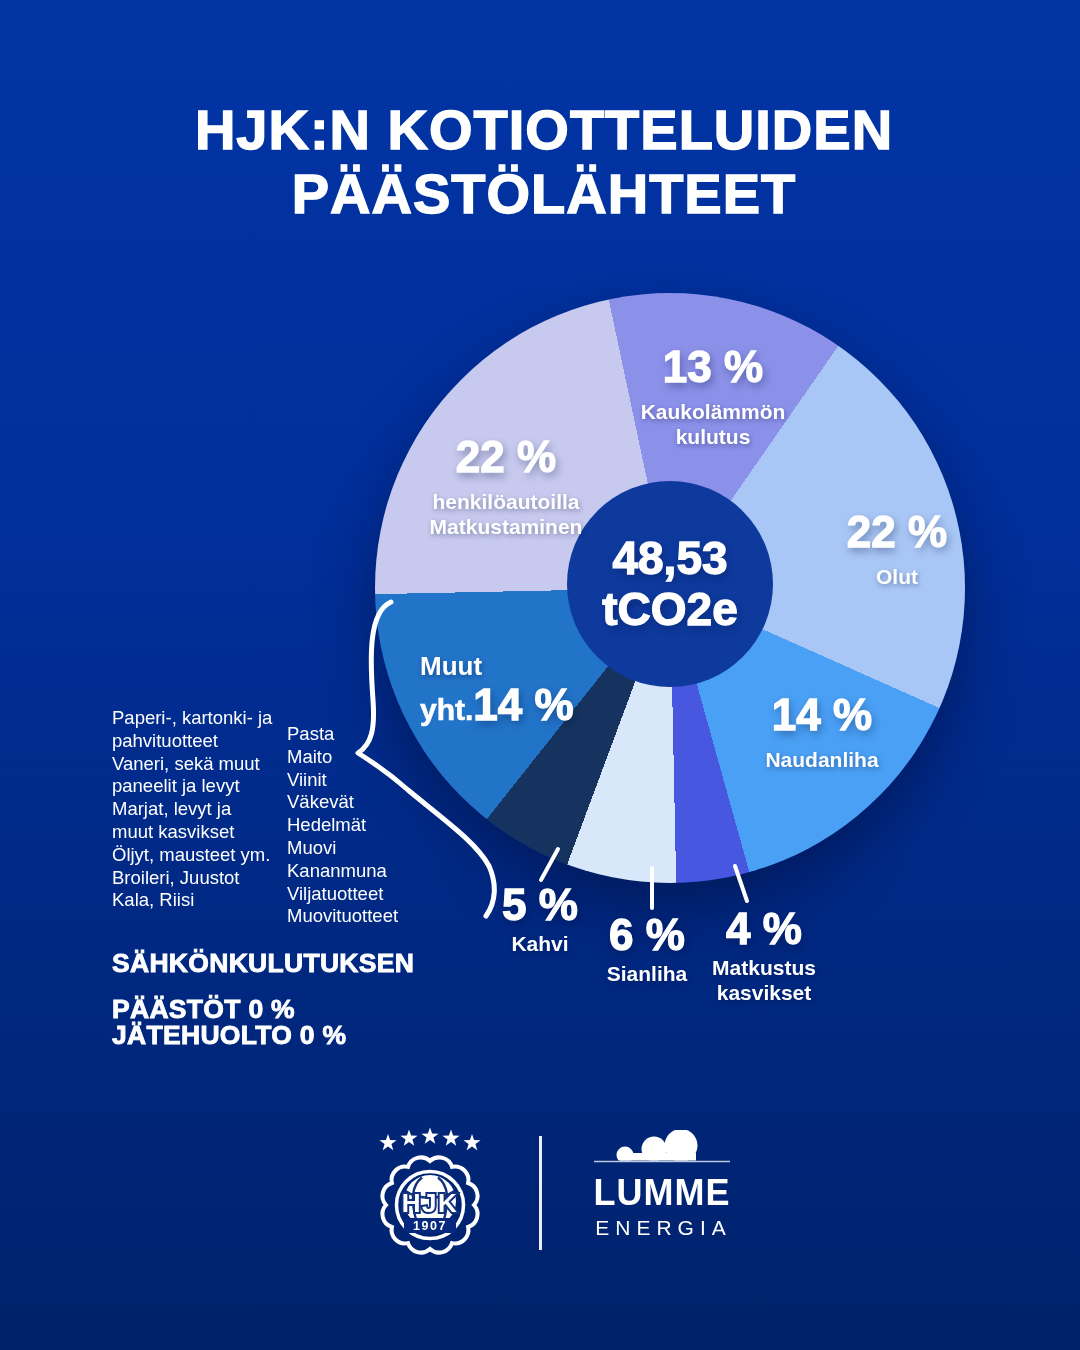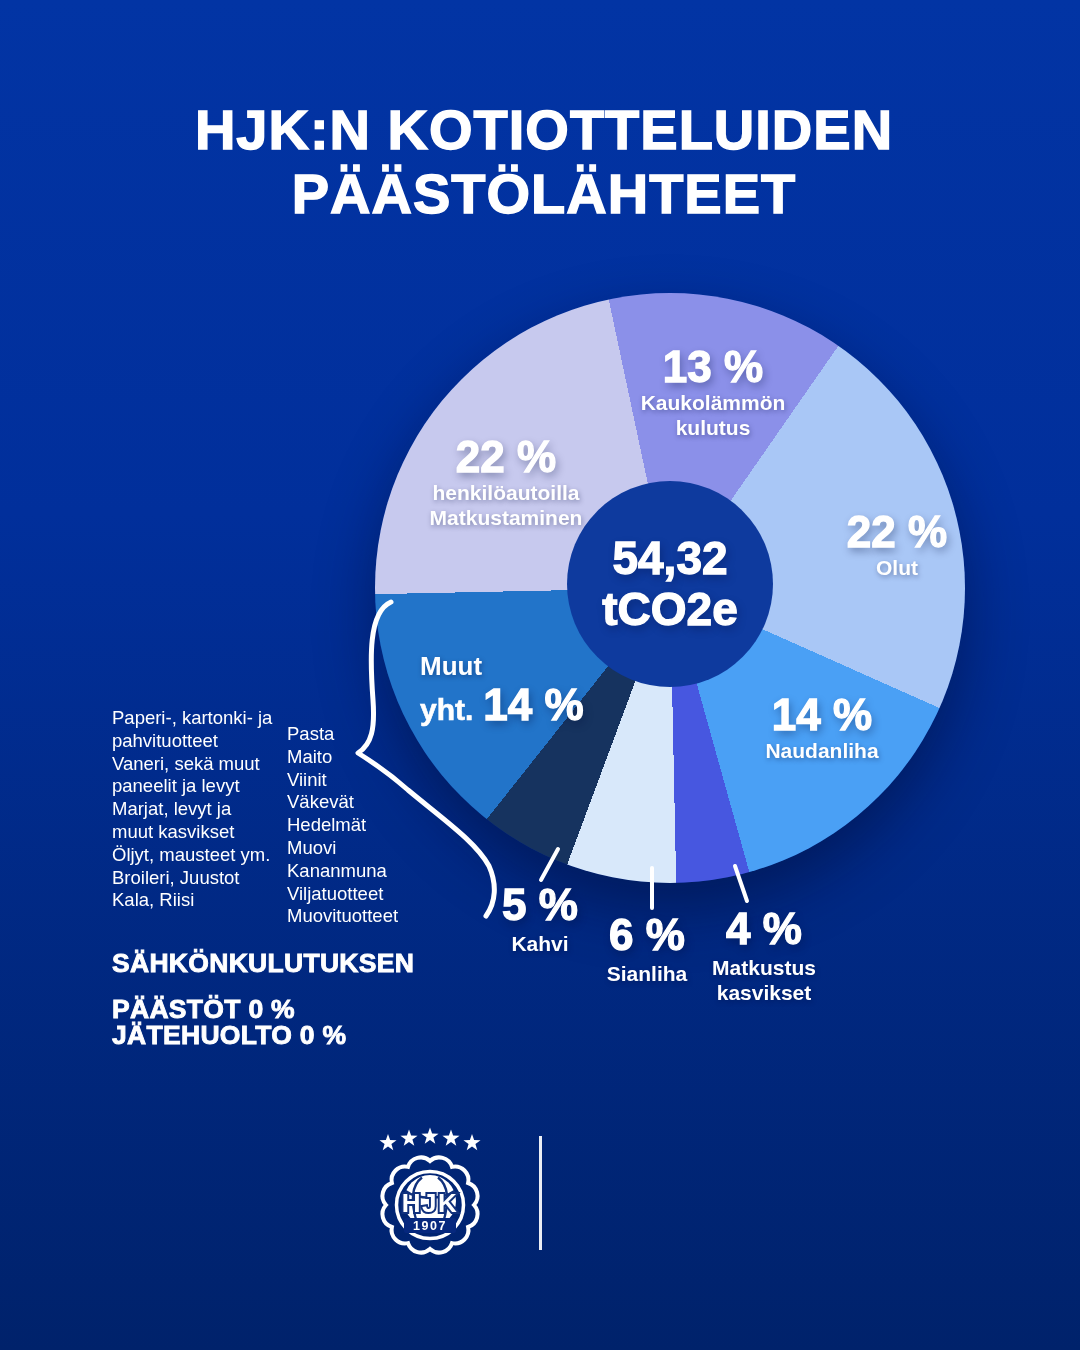--- a/index.html
+++ b/index.html
@@ -35,34 +35,34 @@
   .overlay path,.overlay line{stroke:#fff;fill:none;stroke-linecap:round;stroke-linejoin:round;}
   .overlay path{stroke-width:5px;}
   .overlay line{stroke-width:4px;}
   
   .slab{position:absolute;text-align:center;}
   .pct{
     font-size:44px;font-weight:bold;line-height:46px;-webkit-text-stroke:1.3px #fff;
     text-shadow:2px 4px 9px rgba(3,14,60,.4);
   }
   .nm{
-    font-size:21px;font-weight:bold;line-height:25px;
+    font-size:21px;font-weight:bold;line-height:25px;margin-top:9px;
     text-shadow:1px 2px 5px rgba(3,14,60,.35);
   }
   .nm.tight{margin-top:3px;}
   .pos-kaukolampo{left:603px;top:344px;width:220px;}
   .pos-olut{left:797px;top:509px;width:200px;}
   .pos-naudanliha{left:712px;top:692px;width:220px;}
   .pos-matkustaminen{left:376px;top:434px;width:260px;}
   .pos-kahvi{left:460px;top:882px;width:160px;}
   .pos-sianliha{left:567px;top:912px;width:160px;}
   .pos-matkustus{left:664px;top:906px;width:200px;}
   .pos-muut{left:420px;top:652px;width:260px;text-align:left;}
   .muut-top{font-size:26px;font-weight:bold;line-height:28px;text-shadow:1px 2px 5px rgba(3,14,60,.35);}
-  .muut-row{display:flex;align-items:baseline;gap:10px;margin-top:2px;}
+  .muut-row{display:flex;align-items:baseline;margin-top:2px;}
   .muut-prefix{font-size:30px;font-weight:bold;-webkit-text-stroke:.6px #fff;}
   
   .blist{
     position:absolute;font-size:18.5px;line-height:22.8px;white-space:pre-line;
     font-weight:normal;color:#fff;
   }
   .blist.left{left:112px;top:707px;width:175px;}
   .blist.right{left:287px;top:723px;width:130px;}
   
   .footnote{
@@ -93,21 +93,21 @@
     <div id="pie" class="pie" style="background: conic-gradient(from -12deg, rgb(139, 144, 233) 0deg, rgb(139, 144, 233) 46.8deg, rgb(169, 199, 246) 46.8deg, rgb(169, 199, 246) 126deg, rgb(74, 160, 245) 126deg, rgb(74, 160, 245) 176.4deg, rgb(71, 87, 224) 176.4deg, rgb(71, 87, 224) 190.8deg, rgb(216, 232, 250) 190.8deg, rgb(216, 232, 250) 212.4deg, rgb(22, 51, 95) 212.4deg, rgb(22, 51, 95) 230.4deg, rgb(34, 116, 201) 230.4deg, rgb(34, 116, 201) 280.8deg, rgb(199, 201, 238) 280.8deg, rgb(199, 201, 238) 360deg);"></div>
 
     <svg class="overlay" viewBox="0 0 1080 1350">
       <path d="M391,602 C368,612 370,660 373,700 C375,728 372,744 358,753 C374,763 390,774 408,790 C444,820 476,842 489,866 C497,884 496,902 486,916"></path>
       <line x1="558" y1="849" x2="541" y2="880"></line>
       <line x1="652" y1="868" x2="652" y2="908"></line>
       <line x1="735" y1="866" x2="747" y2="901"></line>
     </svg>
 
     <div class="hole">
-      <div>54,32</div>
+      <div>48,53</div>
       <div>tCO2e</div>
     </div>
 
     <div class="slab pos-kaukolampo">
       <div class="pct">13 %</div>
       <div class="nm">
         <div>Kaukolämmön</div>
         <div>kulutus</div>
       </div>
     </div>
@@ -199,14 +199,32 @@
       <path d="M68,55.5 C78,63 80,78 73,101"></path>
       <path d="M35.5,69 C48,78 72,78 84.5,69"></path>
     </g>
     <text x="60" y="90" text-anchor="middle" font-family="Liberation Sans, DejaVu Sans, sans-serif" font-size="26" font-weight="bold" letter-spacing="1.5" fill="#fff" stroke="#11317d" stroke-width="4" paint-order="stroke">HJK</text>
     <rect x="34" y="96" width="52" height="15" rx="2" fill="#06287e"></rect>
     <text x="60" y="108" text-anchor="middle" font-family="Liberation Sans, DejaVu Sans, sans-serif" font-size="12.5" font-weight="bold" letter-spacing="1.5" fill="#fff">1907</text>
   </svg>
 
   <div class="divider"></div>
 
+  <div class="lumme">
+    <svg width="140" height="36" viewBox="0 0 140 36">
+      <defs>
+          <clipPath id="abovetheline">
+            <rect x="0" y="0" width="140" height="30.5"></rect>
+          </clipPath>
+        </defs>
+      <g clip-path="url(#abovetheline)" fill="#fff">
+        <circle cx="33" cy="25" r="8.5"></circle>
+        <circle cx="62" cy="19" r="12.5"></circle>
+        <circle cx="89" cy="15.5" r="16.5"></circle>
+        <rect x="28" y="23" width="76" height="8"></rect>
+      </g>
+      <line x1="2" y1="31.5" x2="138" y2="31.5" stroke="rgba(222,228,242,0.85)" stroke-width="1.6"></line>
+    </svg>
+    <div class="lumme-name">LUMME</div>
+    <div class="lumme-sub">ENERGIA</div>
+  </div>
 
 </div>
 
 </body></html>

